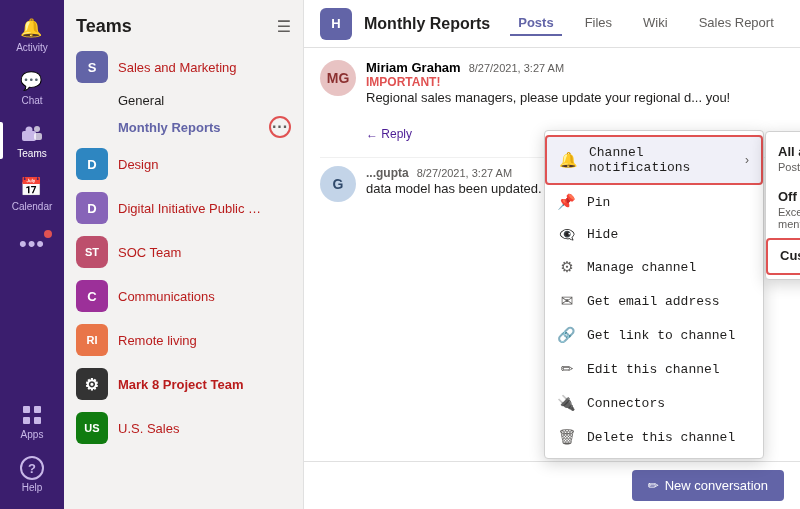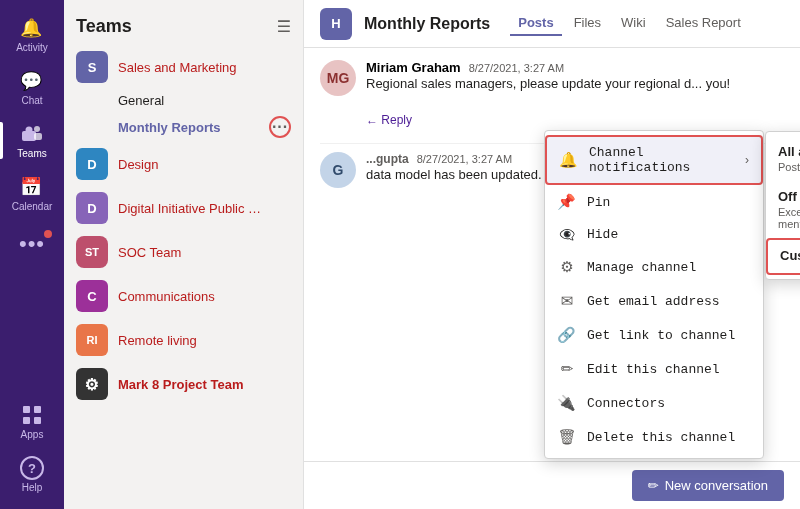--- a/index.html
+++ b/index.html
@@ -148,21 +148,21 @@
       border-radius: 6px;
       background: #6264a7;
       display: flex;
       align-items: center;
       justify-content: center;
       color: #fff;
       font-size: 13px;
       font-weight: 700;
     }
     .channel-header-title { font-size: 16px; font-weight: 600; color: #201f1e; }
-    .channel-tabs { display: flex; gap: 4px; margin-left: 8px; }
+    .channel-tabs { display: flex; gap: 15px; margin-left: 8px; }
     .channel-tab {
       padding: 4px 8px;
       font-size: 13px;
       color: #605e5c;
       cursor: pointer;
       border-bottom: 2px solid transparent;
     }
     .channel-tab.active { color: #6264a7; border-bottom: 2px solid #6264a7; font-weight: 600; }
     .channel-body { flex: 1; overflow: hidden; position: relative; }
     .message-area { padding: 12px 16px; overflow-y: auto; height: 100%; }
@@ -377,20 +377,25 @@
       <span class="team-name">Remote living</span>
       <span class="team-more">···</span>
     </div>
 
     <div class="team-item">
       <div class="team-avatar" style="background:#333; font-size:16px;">⚙</div>
       <span class="team-name bold">Mark 8 Project Team</span>
       <span class="team-more">···</span>
     </div>
 
+    <div class="team-item">
+      <div class="team-avatar" style="background:#107c10; font-size:11px;">US</div>
+      <span class="team-name">U.S. Sales</span>
+      <span class="team-more">···</span>
+    </div>
   </div>
 </div>
 
 <div class="main-content" style="position:relative;">
 
   <div class="channel-header">
     <div class="channel-header-avatar">H</div>
     <span class="channel-header-title">Monthly Reports</span>
     <div class="channel-tabs">
       <div class="channel-tab active">Posts</div>
@@ -402,20 +407,21 @@
 
   <div class="channel-body">
     <div class="message-area">
       <div class="message">
         <div class="message-avatar" style="background:#e8c3c3; color:#8b3030;">MG</div>
         <div class="message-content">
           <div class="message-header">
             <span class="message-author">Miriam Graham</span>
             <span class="message-time">8/27/2021, 3:27 AM</span>
           </div>
+          <div class="message-important">IMPORTANT!</div>
           <div class="message-text">Regional sales managers, please update your regional d... you!</div>
           <div class="message-reply">← Reply</div>
         </div>
       </div>
       <div style="margin-top: 16px; padding-top: 8px; border-top: 1px solid #f0f0f0;">
         <div class="message">
           <div class="message-avatar" style="background:#c3d4e8; color:#304a6b;">G</div>
           <div class="message-content">
             <div class="message-header">
               <span class="message-author" style="font-size:12px; color:#605e5c;">...gupta</span>

